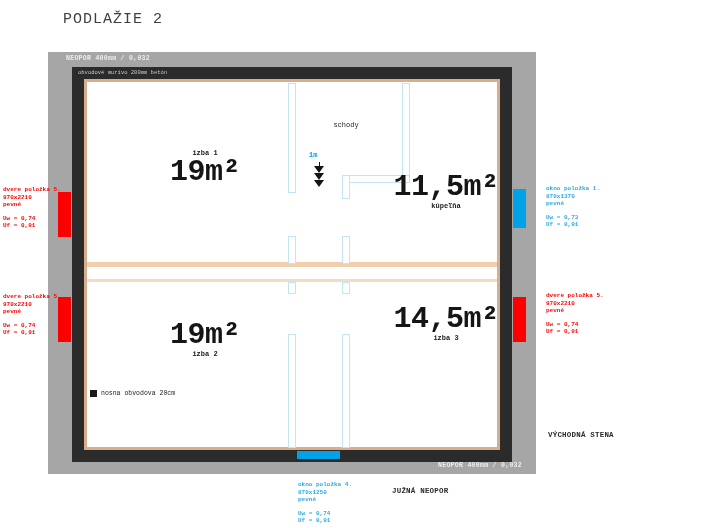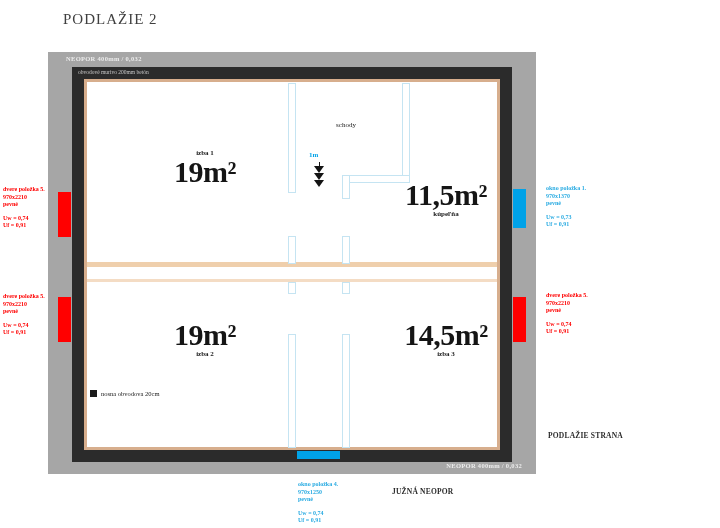--- a/index.html
+++ b/index.html
@@ -1,18 +1,18 @@
 <!DOCTYPE html>
 <html><head>
 <meta charset="utf-8">
 <style>
   html,body{margin:0;padding:0;background:#ffffff;}
   #stage{
     position:relative;width:656px;height:528px;background:#ffffff;overflow:hidden;
-    font-family:Liberation Serif, serif;color:#1a1a1a;
+    font-family:Liberation Mono, monospace;color:#1a1a1a;
   }
   .abs{position:absolute;}
 
   
   .page-title{left:63px;top:11px;font-size:15px;letter-spacing:1px;color:#3f3f3f;}
 
   
   .ins-band{left:48px;top:52px;width:488px;height:422px;background:#a6a6a6;}
   .neopor{font-size:6.5px;font-weight:bold;color:#ececec;letter-spacing:0.3px;}
   .neopor-top{left:66px;top:55px;}
@@ -50,23 +50,23 @@
   .m-door-l2{left:58px; top:297px;width:13px;height:45px;}
   .m-win-r  {left:513px;top:189px;width:13px;height:39px;}
   .m-door-r {left:513px;top:297px;width:13px;height:45px;}
   .m-win-b  {left:297px;top:451px;width:43px;height:8px;}
 
   
   .room{display:flex;flex-direction:column;align-items:center;text-align:center;}
   .room-name{font-size:7px;font-weight:bold;color:#1a1a1a;}
   .room-area{font-size:30px;font-weight:bold;color:#151515;line-height:30px;letter-spacing:-0.5px;}
   .r-izba1  {left:145px;top:149px;width:120px;}
-  .r-kupelna{left:384px;top:180px;width:124px;text-align:right;}
+  .r-kupelna{left:384px;top:172px;width:124px;text-align:right;}
   .r-izba2  {left:145px;top:320px;width:120px;}
-  .r-izba3  {left:384px;top:320px;width:124px;justify-content:space-between;}
+  .r-izba3  {left:384px;top:304px;width:124px;justify-content:space-between;}
   .r-schody {left:316px;top:121px;width:60px;text-align:center;font-size:7px;color:#1a1a1a;}
 
   
   .scale-1m{left:309px;top:151px;font-size:7px;font-weight:bold;color:#00a2e8;}
   .scale-arrows{left:314px;top:162px;display:flex;flex-direction:column;align-items:center;}
   .scale-stem{width:1px;height:4px;background:#141414;}
   .tri{width:0;height:0;border-left:5px solid transparent;border-right:5px solid transparent;
        border-top:7px solid #141414;margin-top:0px;}
 
   
@@ -195,16 +195,16 @@
   </div>
 
   <div class="abs ann ann-blue a-bottom">
     <div>okno položka 4.</div>
     <div>970x1250</div>
     <div>pevné</div>
     <div class="gap">Uw = 0,74</div>
     <div>Uf = 0,91</div>
   </div>
 
-  <div class="abs orient o-east">PODLAŽIE STRANA</div>
+  <div class="abs orient o-east">VÝCHODNÁ STENA</div>
   <div class="abs orient o-south">JUŽNÁ NEOPOR</div>
 
 </div>
 
 </body></html>

